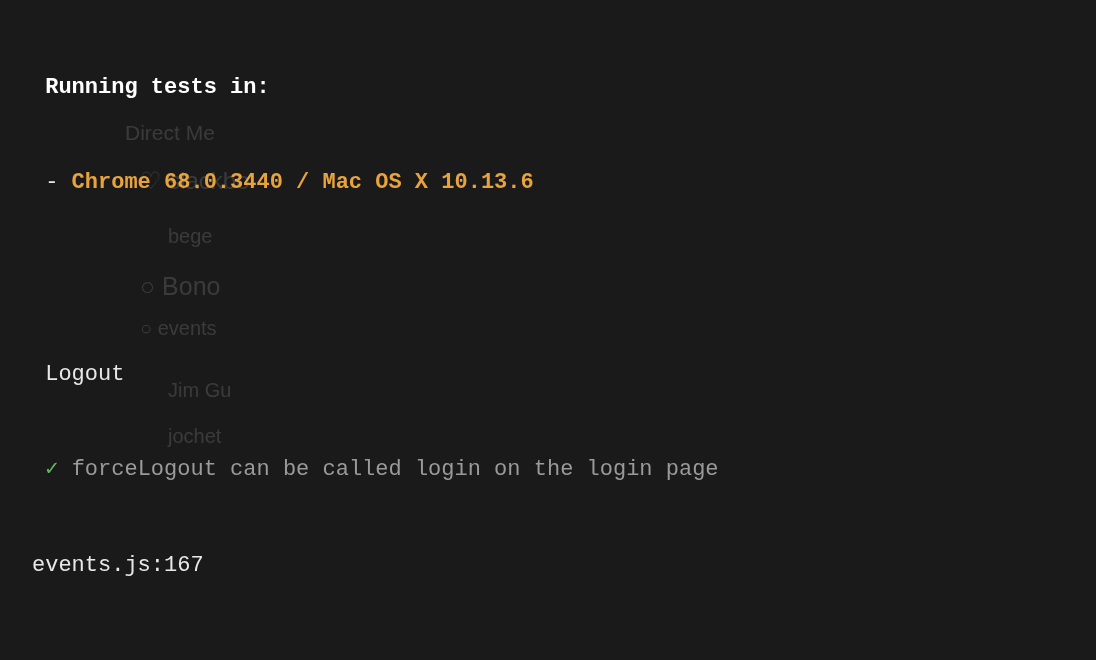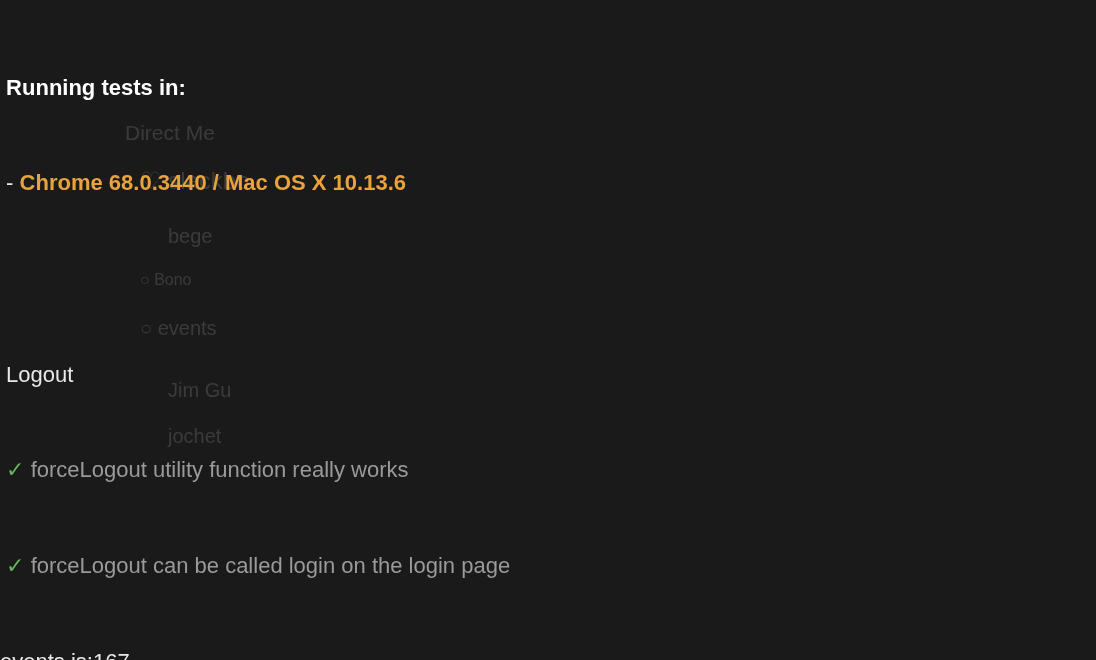--- a/index.html
+++ b/index.html
@@ -39,21 +39,22 @@
       color: #9b9b9b;
     }
     .terminal {
       position: relative;
       z-index: 1;
       white-space: pre;
       padding-left: 0;
     }
     .line {
       white-space: pre;
-      font-family: Liberation Sans, sans-serif;
+      font-family: Liberation Mono, monospace;
+      padding-left: 32px;
     }
     .bold {
       font-weight: bold;
       color: #ffffff;
     }
     .white {
       color: #e8e8e8;
     }
     .orange {
       color: #e8a33d;
@@ -69,32 +70,31 @@
       height: 1.45em;
     }
   </style>
 </head>
 <body>
 
 <div class="background-layer">
   <div class="bg-item" style="top:118px;left:105px;font-size:21px;">Direct Me</div>
   <div class="bg-item" style="top:164px;left:120px;font-size:24px;"><span>♡</span> <span>slackbo</span></div>
   <div class="bg-item" style="top:222px;left:148px;font-size:20px;">bege</div>
-  <div class="bg-item" style="top:268px;left:120px;font-size:16px;"><span>○</span> <span>Bono</span></div>
+  <div class="bg-item" style="top:268px;left:120px;font-size:25px;"><span>○</span> <span>Bono</span></div>
   <div class="bg-item" style="top:314px;left:120px;font-size:20px;"><span>○</span> <span>events</span></div>
   <div class="bg-item" style="top:376px;left:148px;font-size:20px;">Jim Gu</div>
   <div class="bg-item" style="top:422px;left:148px;font-size:20px;">jochet</div>
 </div>
 
 <div class="terminal">
   <div class="line bold"> Running tests in:</div>
   <div class="line"><span class="white"> -</span> <span class="orange">Chrome 68.0.3440 / Mac OS X 10.13.6</span></div>
   <div class="blank-line"></div>
   <div class="line white"> Logout</div>
-  <div class="line"><span class="green"> ✓</span><span class="gray"> forceLogout utility function really works</span></div>
   <div class="line"><span class="green"> ✓</span><span class="gray"> forceLogout can be called login on the login page</span></div>
   <div class="line white">events.js:167</div>
   
   
   
   
   
   
   
   

